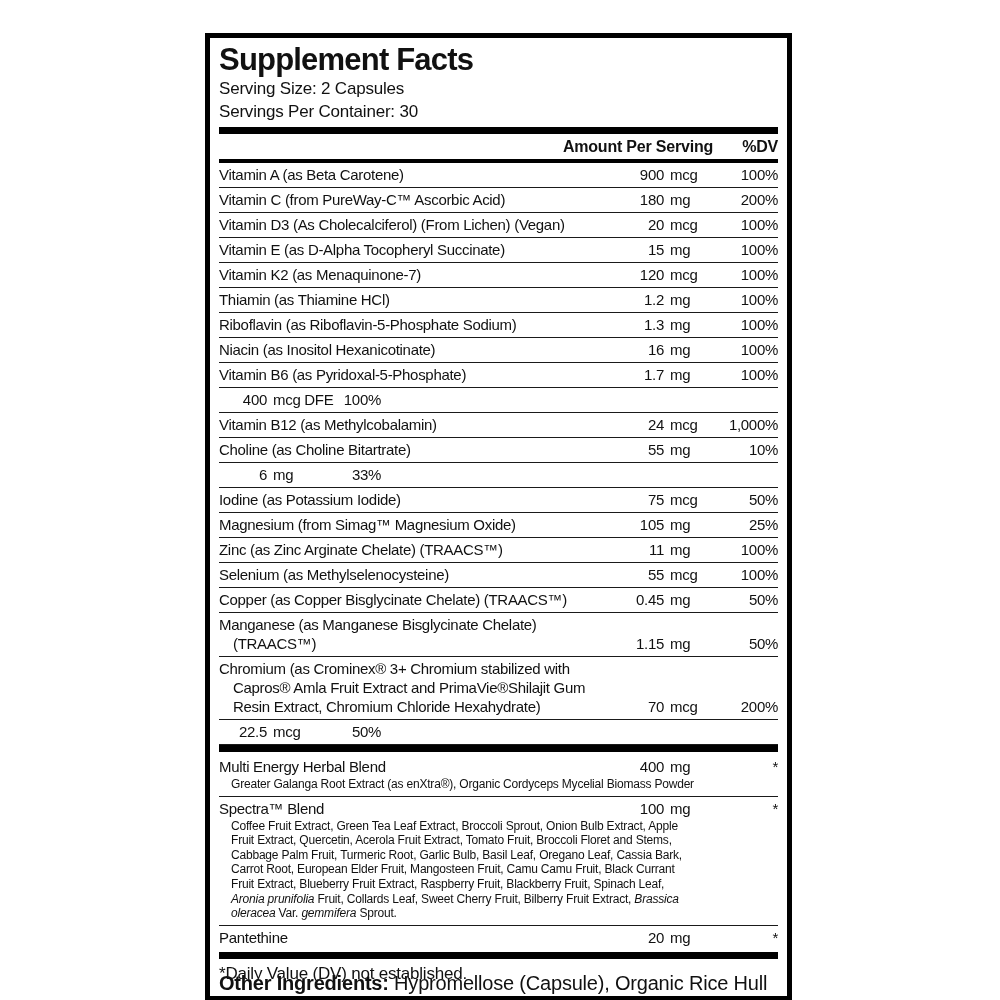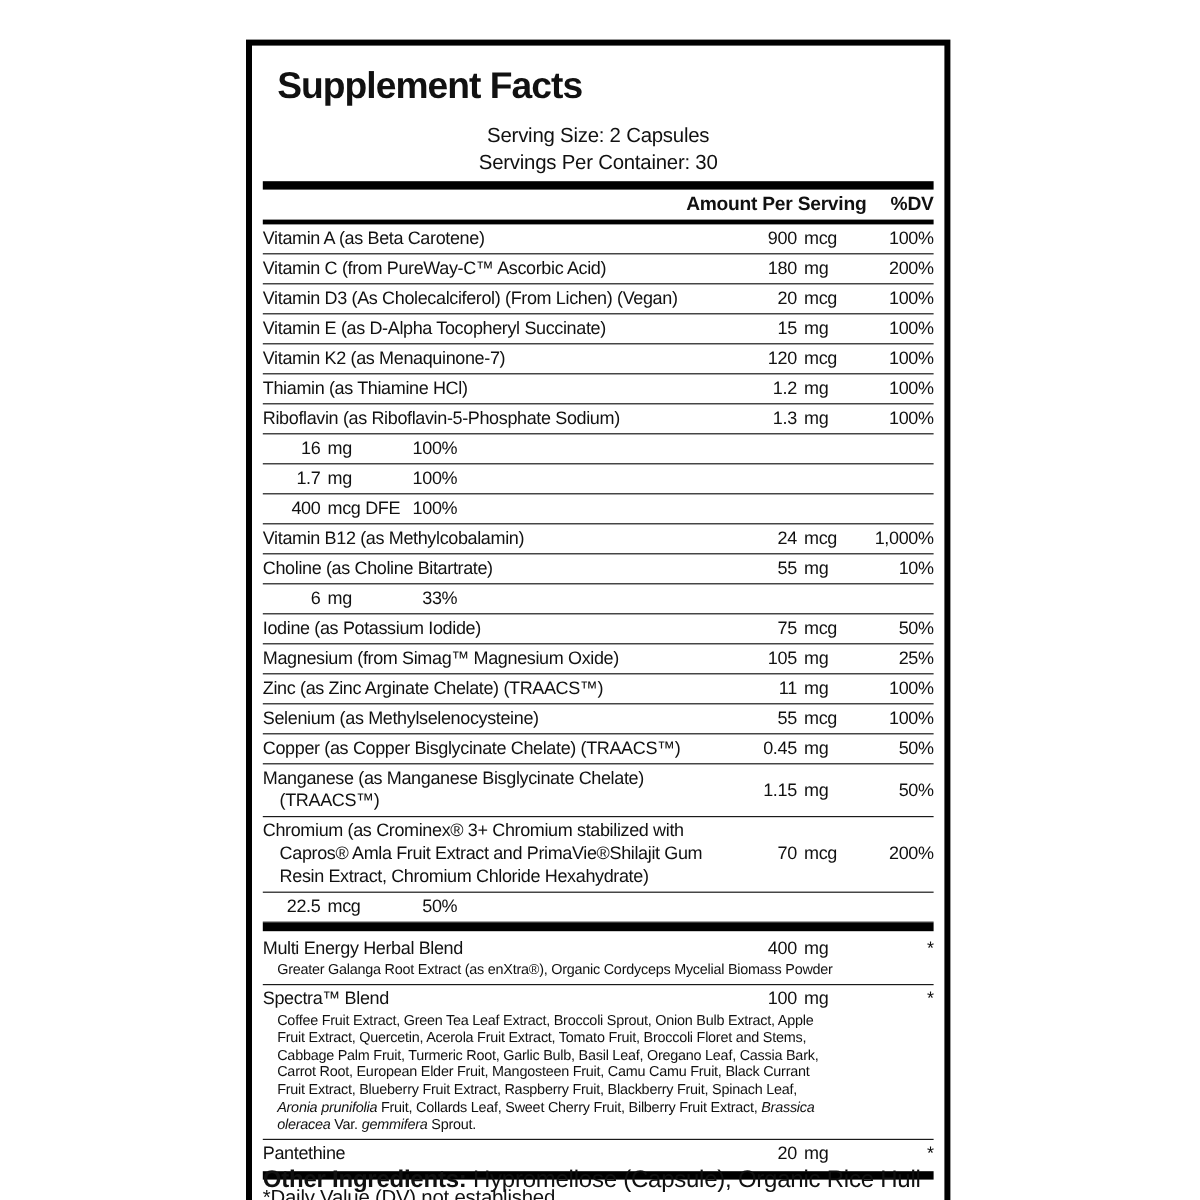--- a/index.html
+++ b/index.html
@@ -1,29 +1,29 @@
 <!DOCTYPE html>
 <html><head>
 <meta charset="utf-8">
 <style>
   html,body{margin:0;padding:0;background:#ffffff;}
   body{width:1000px;height:1000px;position:relative;font-family:"Liberation Sans","DejaVu Sans",sans-serif;color:#111;}
   .panel{
     position:absolute;left:205px;top:33px;width:587px;box-sizing:border-box;
     border:5px solid #000;background:#fff;padding:5px 9px 10px 9px;
   }
-  .title{font-size:31px;font-weight:bold;letter-spacing:-0.8px;line-height:34px;margin:12px;}
-  .serve{font-size:17px;line-height:23px;letter-spacing:-0.2px;text-align:center;}
+  .title{font-size:31px;font-weight:bold;letter-spacing:-0.8px;line-height:34px;margin:0;}
+  .serve{font-size:17px;line-height:23px;letter-spacing:-0.2px;}
   .bar-thick{height:7px;background:#000;margin-top:4px;}
   .bar-med{height:4px;background:#000;}
   .hdr{display:flex;align-items:baseline;padding:4px 0 3px 0;font-weight:bold;font-size:16px;}
   .hdr .sp{flex:1;}
-  .hdr .amt{width:168px;text-align:right;letter-spacing:-0.2px;}
+  .hdr .amt{width:168px;text-align:center;letter-spacing:-0.2px;}
   .hdr .dv{width:56px;text-align:right;letter-spacing:-0.2px;}
-  .r{display:flex;align-items:center;border-bottom:1.6px solid #1a1a1a;padding:2px 0 3px 0;font-size:15px;line-height:19px;letter-spacing:-0.3px;}
+  .r{display:flex;align-items:flex-end;border-bottom:1.6px solid #1a1a1a;padding:2px 0 3px 0;font-size:15px;line-height:19px;letter-spacing:-0.3px;}
   .r .n{flex:1;padding-left:14px;text-indent:-14px;}
   .r .a{width:48px;text-align:right;white-space:nowrap;}
   .r .u{width:58px;text-align:left;padding-left:6px;white-space:nowrap;}
   .r .d{width:50px;text-align:right;}
   .blend{border-bottom:1.6px solid #1a1a1a;padding:2px 0 4px 0;}
   .blend .top{display:flex;align-items:flex-start;font-size:15px;line-height:20px;letter-spacing:-0.3px;}
   .blend .top .n{flex:1;}
   .blend .top .a{width:48px;text-align:right;white-space:nowrap;}
   .blend .top .u{width:58px;text-align:left;padding-left:6px;}
   .blend .top .d{width:50px;text-align:right;}
@@ -86,25 +86,27 @@
       <span class="u">mg</span>
       <span class="d">100%</span>
     </div>
   <div class="r">
       <span class="n">Riboflavin (as Riboflavin-5-Phosphate Sodium)</span>
       <span class="a">1.3</span>
       <span class="u">mg</span>
       <span class="d">100%</span>
     </div>
   <div class="r">
+      <span class="n">Niacin (as Inositol Hexanicotinate)</span>
       <span class="a">16</span>
       <span class="u">mg</span>
       <span class="d">100%</span>
     </div>
   <div class="r">
+      <span class="n">Vitamin B6 (as Pyridoxal-5-Phosphate)</span>
       <span class="a">1.7</span>
       <span class="u">mg</span>
       <span class="d">100%</span>
     </div>
   <div class="r">
       <span class="a">400</span>
       <span class="u">mcg DFE</span>
       <span class="d">100%</span>
     </div>
   <div class="r">

